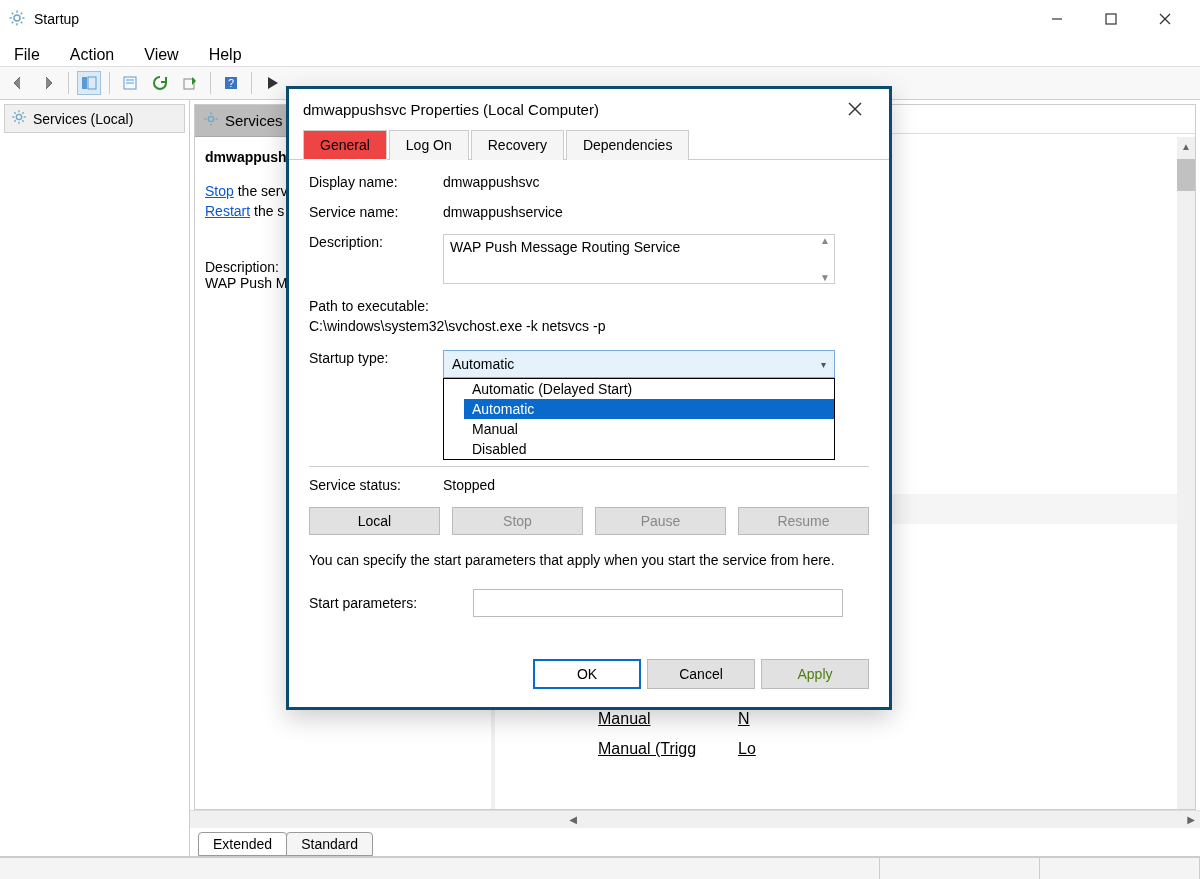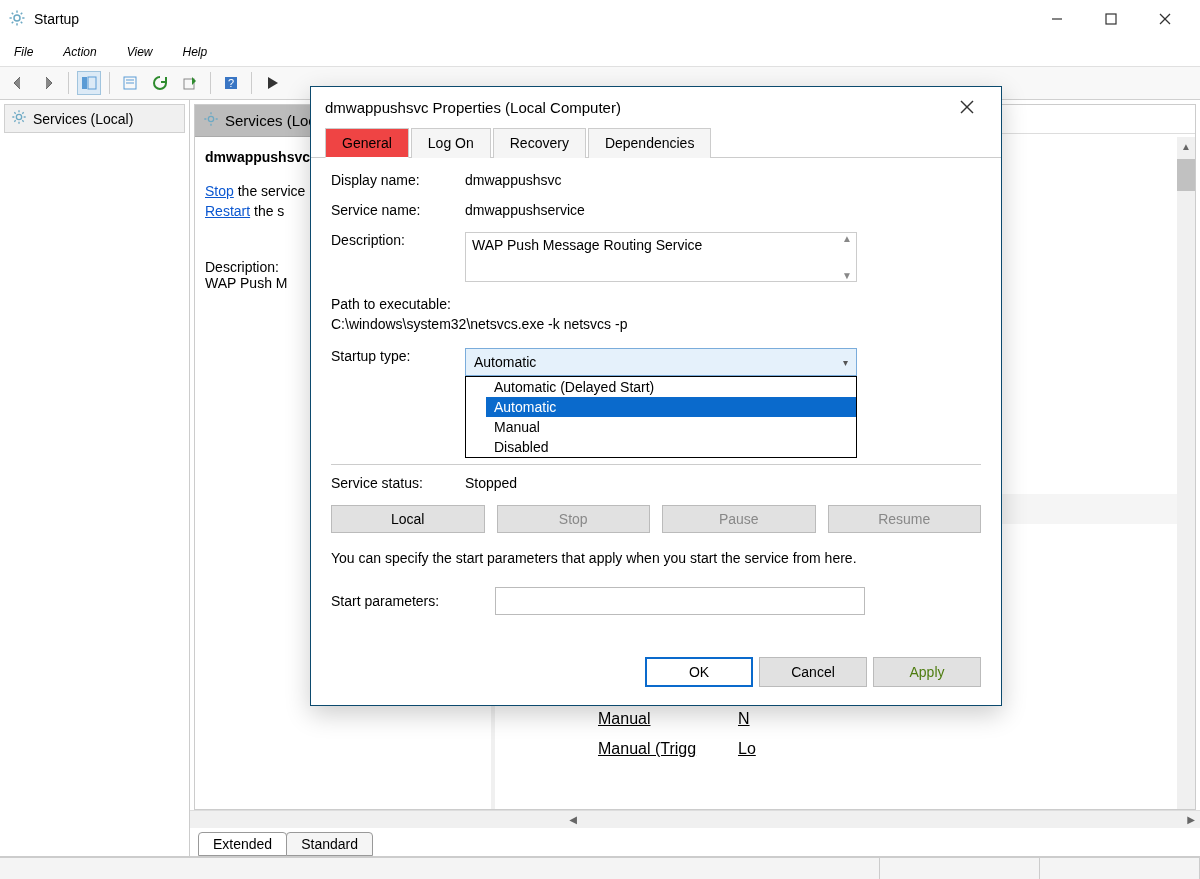--- a/index.html
+++ b/index.html
@@ -7,21 +7,21 @@
 
     
     .titlebar { height: 38px; display: flex; align-items: center; padding: 0 8px; }
     .titlebar .gear-icon { margin-right: 8px; color: #6da9c4; }
     .titlebar-title { flex: 1; font-size: 14px; }
     .win-btns { display: flex; gap: 0; margin-left: auto; }
     .win-btn { width: 54px; height: 38px; display: flex; align-items: center; justify-content: center; color: #555; }
     .win-btn svg { width: 14px; height: 14px; }
 
     
-    .menubar { height: 28px; display: flex; align-items: center; padding: 0 10px; gap: 22px; font-size: 12px; font-style: italic; }
+    .menubar { height: 28px; display: flex; align-items: flex-end; padding: 0 10px; gap: 22px; font-size: 16px; }
     .menubar span { padding: 2px 4px; }
 
     
     .toolbar { height: 34px; border-top: 1px solid #e0e0e0; border-bottom: 1px solid #d0d0d0; display: flex; align-items: center; padding: 0 6px; gap: 6px; background: #f8f8f8; }
     .toolbar .tb-btn { width: 24px; height: 24px; display: flex; align-items: center; justify-content: center; border: 1px solid transparent; }
     .toolbar .tb-btn.active { border: 1px solid #a0c4de; background: #dceaf6; }
     .toolbar .tb-sep { width: 1px; height: 22px; background: #ccc; margin: 0 2px; }
     .tb-btn svg { width: 18px; height: 18px; }
 
     
@@ -56,21 +56,21 @@
     .bottom-hscroll { height: 18px; display: flex; background: #f0f0f0; border-top: 1px solid #ddd; }
     .bottom-hscroll .spacer { flex: 1; }
     .bottom-hscroll .harrow { width: 18px; display:flex; align-items:center; justify-content:center; color:#666; font-size:10px;}
 
     
     .statusbar { height: 22px; border-top: 1px solid #ccc; background: #f4f4f4; display: flex; }
     .statusbar .seg { border-right: 1px solid #ccc; flex: 1; }
     .statusbar .seg.small { flex: 0 0 160px; }
 
     
-    .dialog { position: absolute; left: 310px; top: 86px; width: 692px; background: #fff; border: 1px solid #0c4a6e; box-shadow: 0 8px 24px rgba(0,0,0,0.2); z-index: 50; }
+    .dialog { position: absolute; left: 286px; top: 86px; width: 606px; background: #fff; border: 3px solid #0c4a6e; box-shadow: 0 8px 24px rgba(0,0,0,0.2); z-index: 50; }
     .dlg-title { height: 40px; display: flex; align-items: center; padding: 0 14px; font-size: 15px; }
     .dlg-title .close { margin-left: auto; width: 40px; height: 40px; display:flex; align-items:center; justify-content:center; }
     .dlg-tabs { display: flex; padding: 0 14px; border-bottom: 1px solid #ccc; }
     .dlg-tab { padding: 6px 16px; border: 1px solid #ccc; border-bottom: none; margin-right: 2px; font-size: 14px; background: #f5f5f5; position: relative; top: 1px; }
     .dlg-tab.active { background: #ef4444; border-bottom: 1px solid #fff; }
     .dlg-body { padding: 14px 20px; font-size: 14px; position: relative; }
     .form-row { display: flex; margin-bottom: 14px; align-items: flex-start; }
     .form-row .lbl { width: 134px; }
     .form-row .val { flex: 1; }
     .desc-box { border: 1px solid #ccc; padding: 4px 6px; width: 392px; height: 50px; position: relative; }
@@ -390,21 +390,21 @@
       <div class="desc-box">
         <span>WAP Push Message Routing Service</span>
         <div class="scroll-btns">
           <span>▲</span>
           <span>▼</span>
         </div>
       </div>
     </div>
     <div class="path-block">
       <div style="margin-bottom:4px;">Path to executable:</div>
-      <div>C:\windows\system32\netsvcs.exe -k netsvcs -p</div>
+      <div>C:\windows\system32\svchost.exe -k netsvcs -p</div>
     </div>
     <div class="form-row" style="position:relative; margin-bottom:6px;">
       <div class="lbl">Startup type:</div>
       <div>
         <div class="select-box">
           <span>Automatic</span>
           <span class="chev">▾</span>
         </div>
         <div class="dropdown-list" id="dropdown-list">
             <div>Automatic (Delayed Start)</div>

